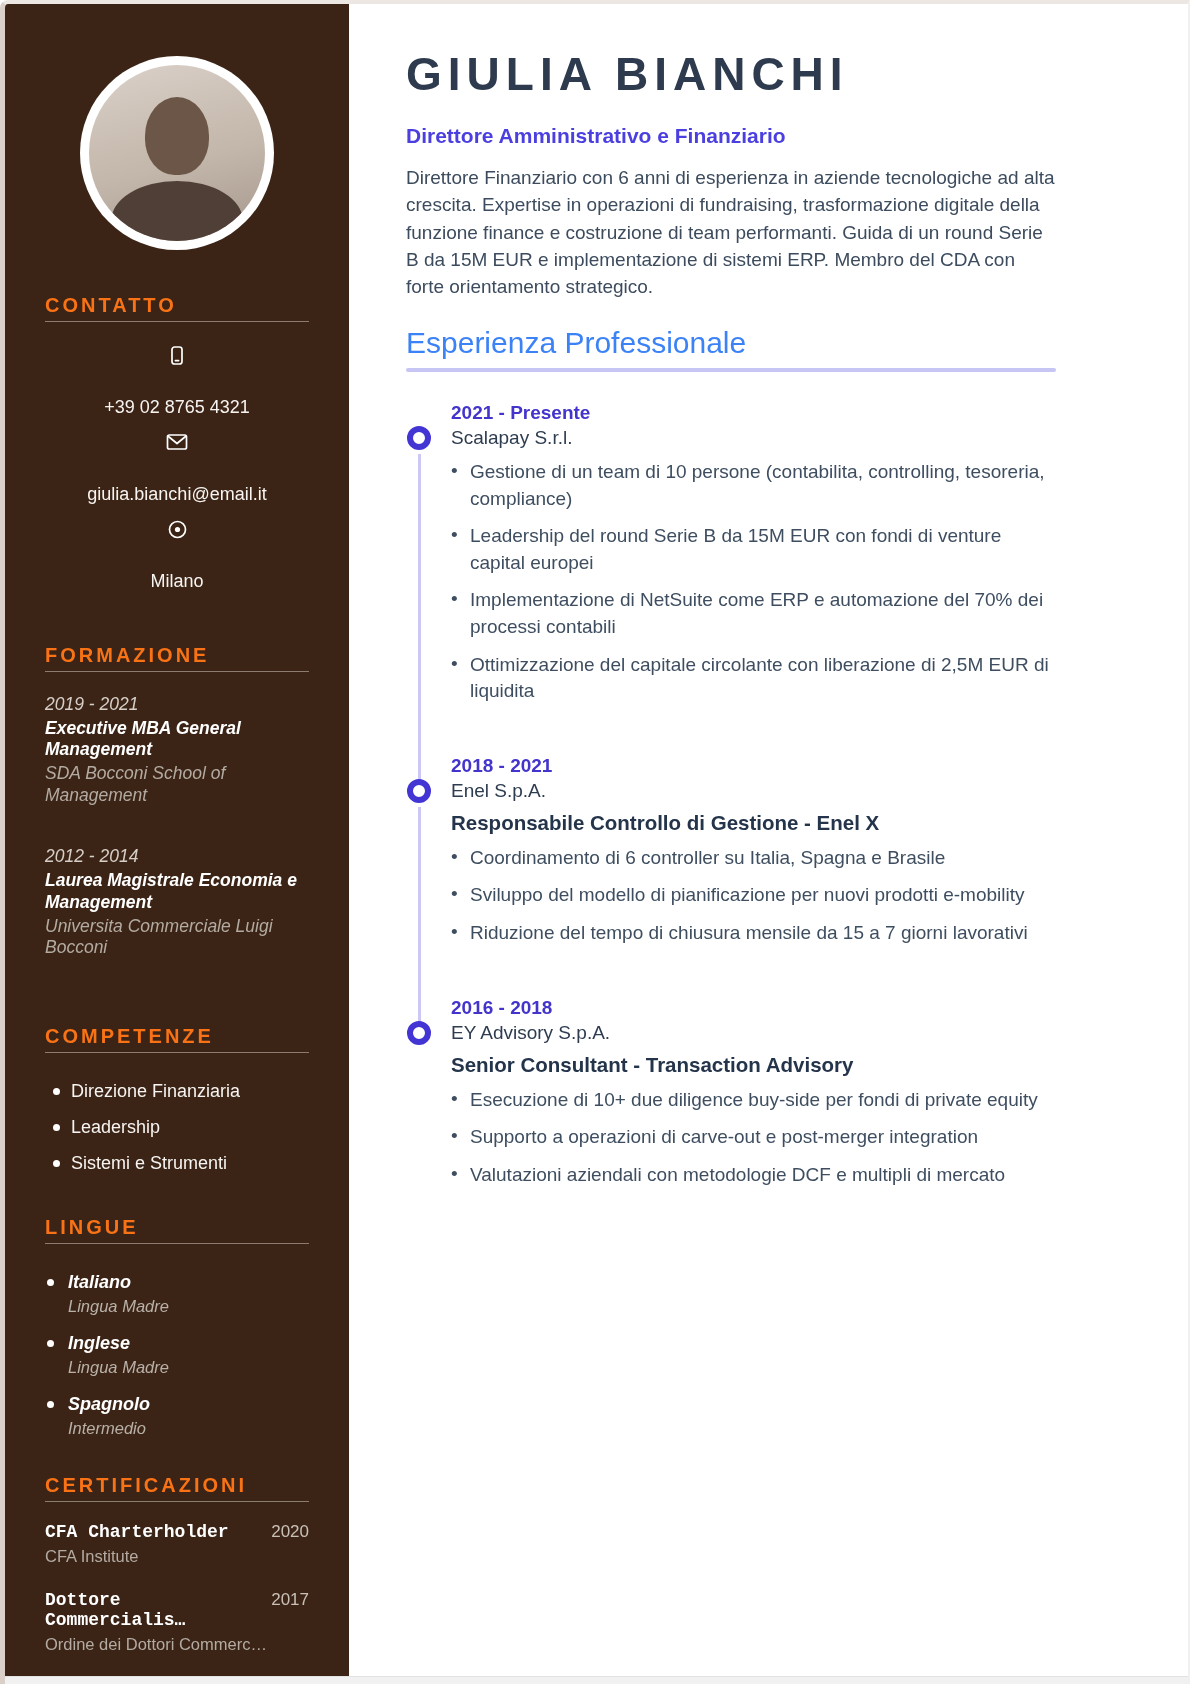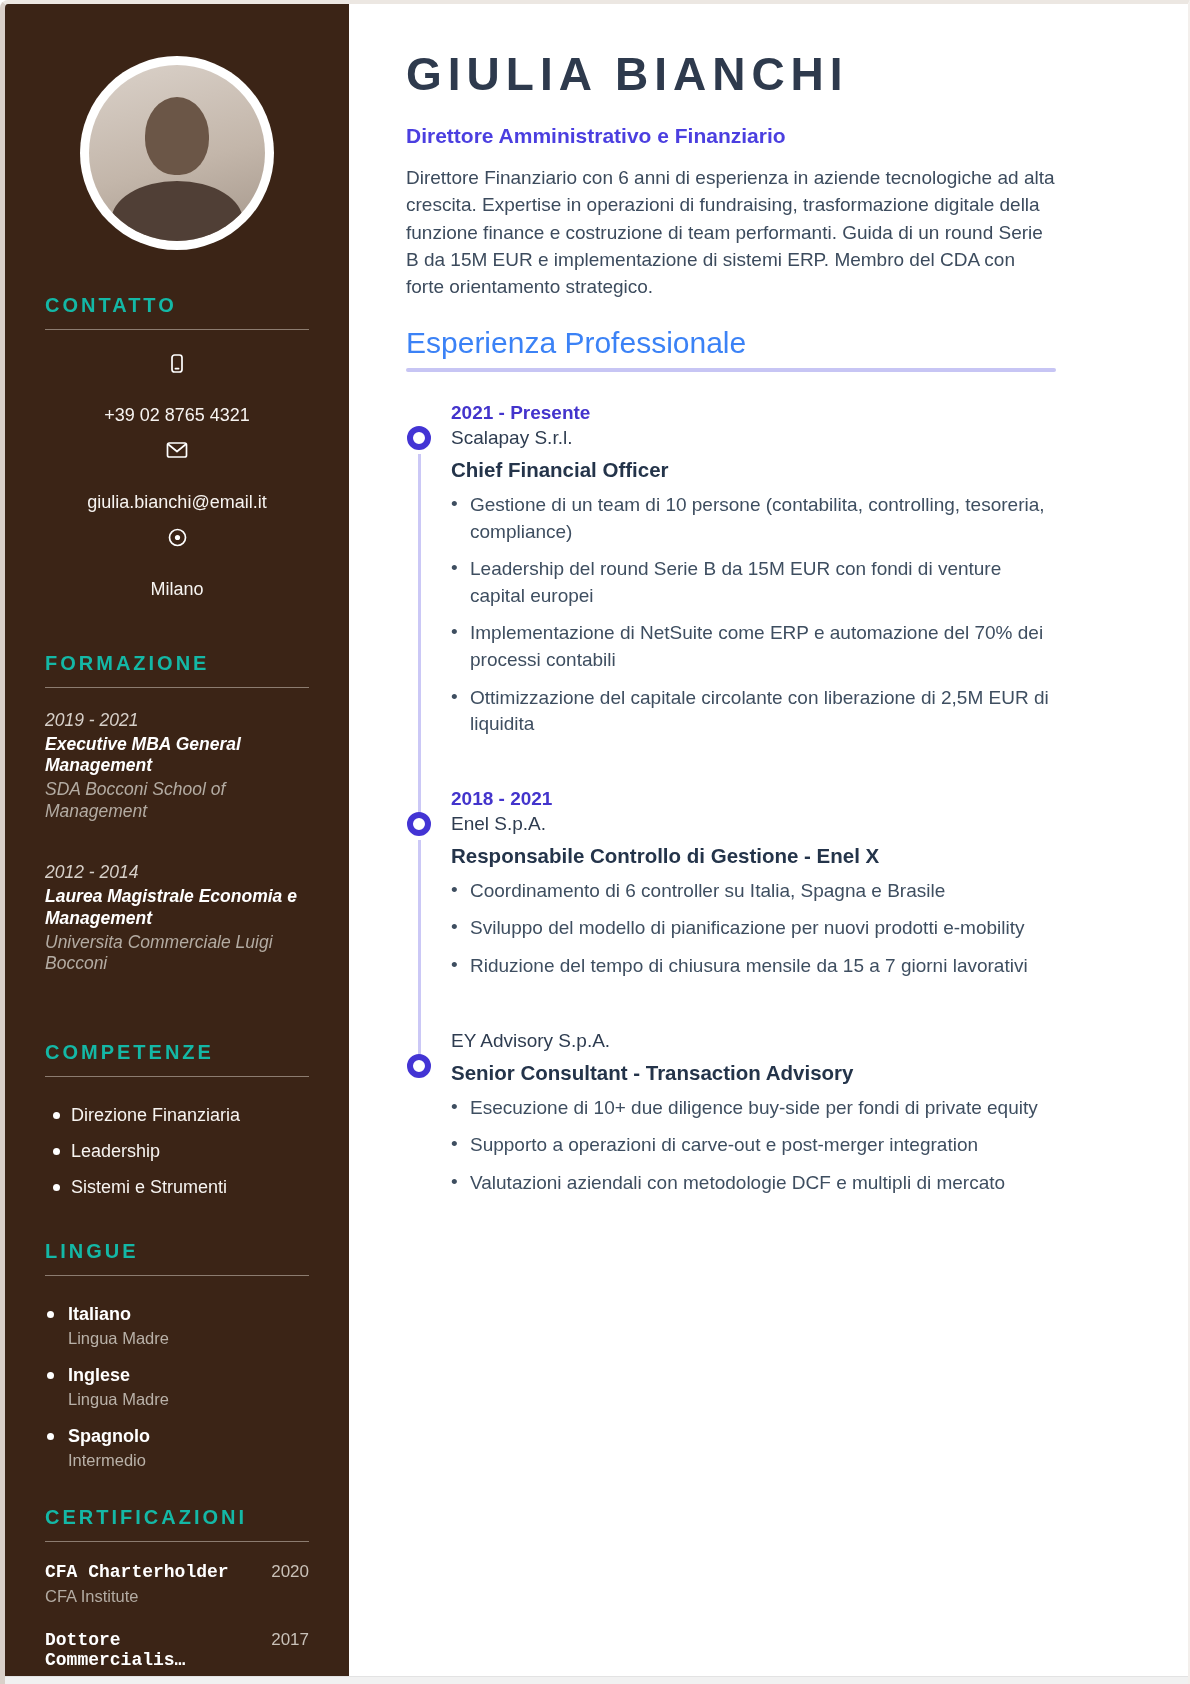--- a/index.html
+++ b/index.html
@@ -30,22 +30,22 @@
   }
   .ph-head {
     position:absolute; top:32px; left:50%; transform:translateX(-50%);
     width:64px; height:78px; border-radius:50% 50% 46% 46%; background:#6b5647;
   }
   .ph-body {
     position:absolute; top:116px; left:50%; transform:translateX(-50%);
     width:132px; height:80px; border-radius:50% 50% 0 0; background:#503f36;
   }
   .side-h {
-    font-size:20px; font-weight:700; letter-spacing:3px; color:#14b8a6;
-    margin:0; padding-bottom:12px; border-bottom:1px solid rgba(222,211,201,0.5);
+    font-size:20px; font-weight:700; letter-spacing:3px; color:#f97316;
+    margin:0; padding-bottom:4px; border-bottom:1px solid rgba(222,211,201,0.5);
   }
   .sec-contact { margin-top:44px; }
   .sec-education { margin-top:52px; }
   .sec-skills { margin-top:66px; }
   .sec-languages { margin-top:42px; }
   .sec-certs { margin-top:36px; }
 
   .contact-list { list-style:none; margin:22px 0 0; padding:0; }
   .contact-item { display:flex; align-items:center; gap:31px; margin-bottom:13px; font-size:18px; color:#f7f4f1;flex-direction:column; }
   .cicon { width:22px; height:22px; flex:0 0 22px; display:flex; align-items:center; justify-content:center; }
@@ -54,21 +54,21 @@
   .edu-item + .edu-item { margin-top:40px; }
   .edu-period { color:#d6cfc8; }
   .edu-degree { color:#ffffff; font-weight:700; margin-top:2px; }
   .edu-school { color:#b3aba2; margin-top:2px; }
 
   .skill-list { list-style:none; margin:28px 0 0; padding:0 0 0 8px; }
   .skill-item { display:flex; align-items:center; gap:11px; font-size:18px; color:#f7f4f1; margin-bottom:15px; }
   .dot { width:7px; height:7px; border-radius:50%; background:#fff; flex:0 0 7px; }
 
   .lang-list { list-style:none; margin:28px 0 0; padding:0 0 0 2px; }
-  .lang-item { display:grid; grid-template-columns:21px 1fr; margin-bottom:17px; }
+  .lang-item { display:grid; grid-template-columns:21px 1fr; margin-bottom:17px;font-style:italic; }
   .lang-dot { width:7px; height:7px; border-radius:50%; background:#fff; margin-top:7px; }
   .lang-name { font-size:18px; font-weight:700; color:#ffffff; }
   .lang-level { grid-column:2; font-size:16.5px; color:#b9b1a8; margin-top:4px; }
 
   .cert-item { margin-top:20px; }
   .cert-item + .cert-item { margin-top:24px; }
   .cert-row { display:flex; justify-content:space-between; align-items:baseline; }
   .cert-name { font-size:18px; font-weight:700; color:#ffffff;font-family:Liberation Mono, monospace; }
   .cert-year { font-size:17px; color:#c9c1b8; }
   .cert-org { font-size:16.5px; color:#b3aba2; margin-top:5px; }
@@ -238,21 +238,20 @@
       <h2 class="xp-h">Esperienza Professionale</h2>
       <div class="xp-underline"></div>
 
       <div class="timeline">
 
         <div class="xp">
           <span class="xp-dot"></span>
           <span class="xp-line"></span>
           <div class="xp-period">2021 - Presente</div>
           <div class="xp-company">Scalapay S.r.l.</div>
-          <div class="xp-role">Chief Financial Officer</div>
           <ul class="xp-bullets">
             <li><span class="bullet-glyph">•</span><span>Gestione di un team di 10 persone (contabilita, controlling, tesoreria, compliance)</span></li>
             <li><span class="bullet-glyph">•</span><span>Leadership del round Serie B da 15M EUR con fondi di venture capital europei</span></li>
             <li><span class="bullet-glyph">•</span><span>Implementazione di NetSuite come ERP e automazione del 70% dei processi contabili</span></li>
             <li><span class="bullet-glyph">•</span><span>Ottimizzazione del capitale circolante con liberazione di 2,5M EUR di liquidita</span></li>
           </ul>
         </div>
 
         <div class="xp">
           <span class="xp-dot"></span>
@@ -262,20 +261,21 @@
           <div class="xp-role">Responsabile Controllo di Gestione - Enel X</div>
           <ul class="xp-bullets">
             <li><span class="bullet-glyph">•</span><span>Coordinamento di 6 controller su Italia, Spagna e Brasile</span></li>
             <li><span class="bullet-glyph">•</span><span>Sviluppo del modello di pianificazione per nuovi prodotti e-mobility</span></li>
             <li><span class="bullet-glyph">•</span><span>Riduzione del tempo di chiusura mensile da 15 a 7 giorni lavorativi</span></li>
           </ul>
         </div>
 
         <div class="xp">
           <span class="xp-dot"></span>
+          <div class="xp-period">2016 - 2018</div>
           <div class="xp-company">EY Advisory S.p.A.</div>
           <div class="xp-role">Senior Consultant - Transaction Advisory</div>
           <ul class="xp-bullets">
             <li><span class="bullet-glyph">•</span><span>Esecuzione di 10+ due diligence buy-side per fondi di private equity</span></li>
             <li><span class="bullet-glyph">•</span><span>Supporto a operazioni di carve-out e post-merger integration</span></li>
             <li><span class="bullet-glyph">•</span><span>Valutazioni aziendali con metodologie DCF e multipli di mercato</span></li>
           </ul>
         </div>
 
       </div>

